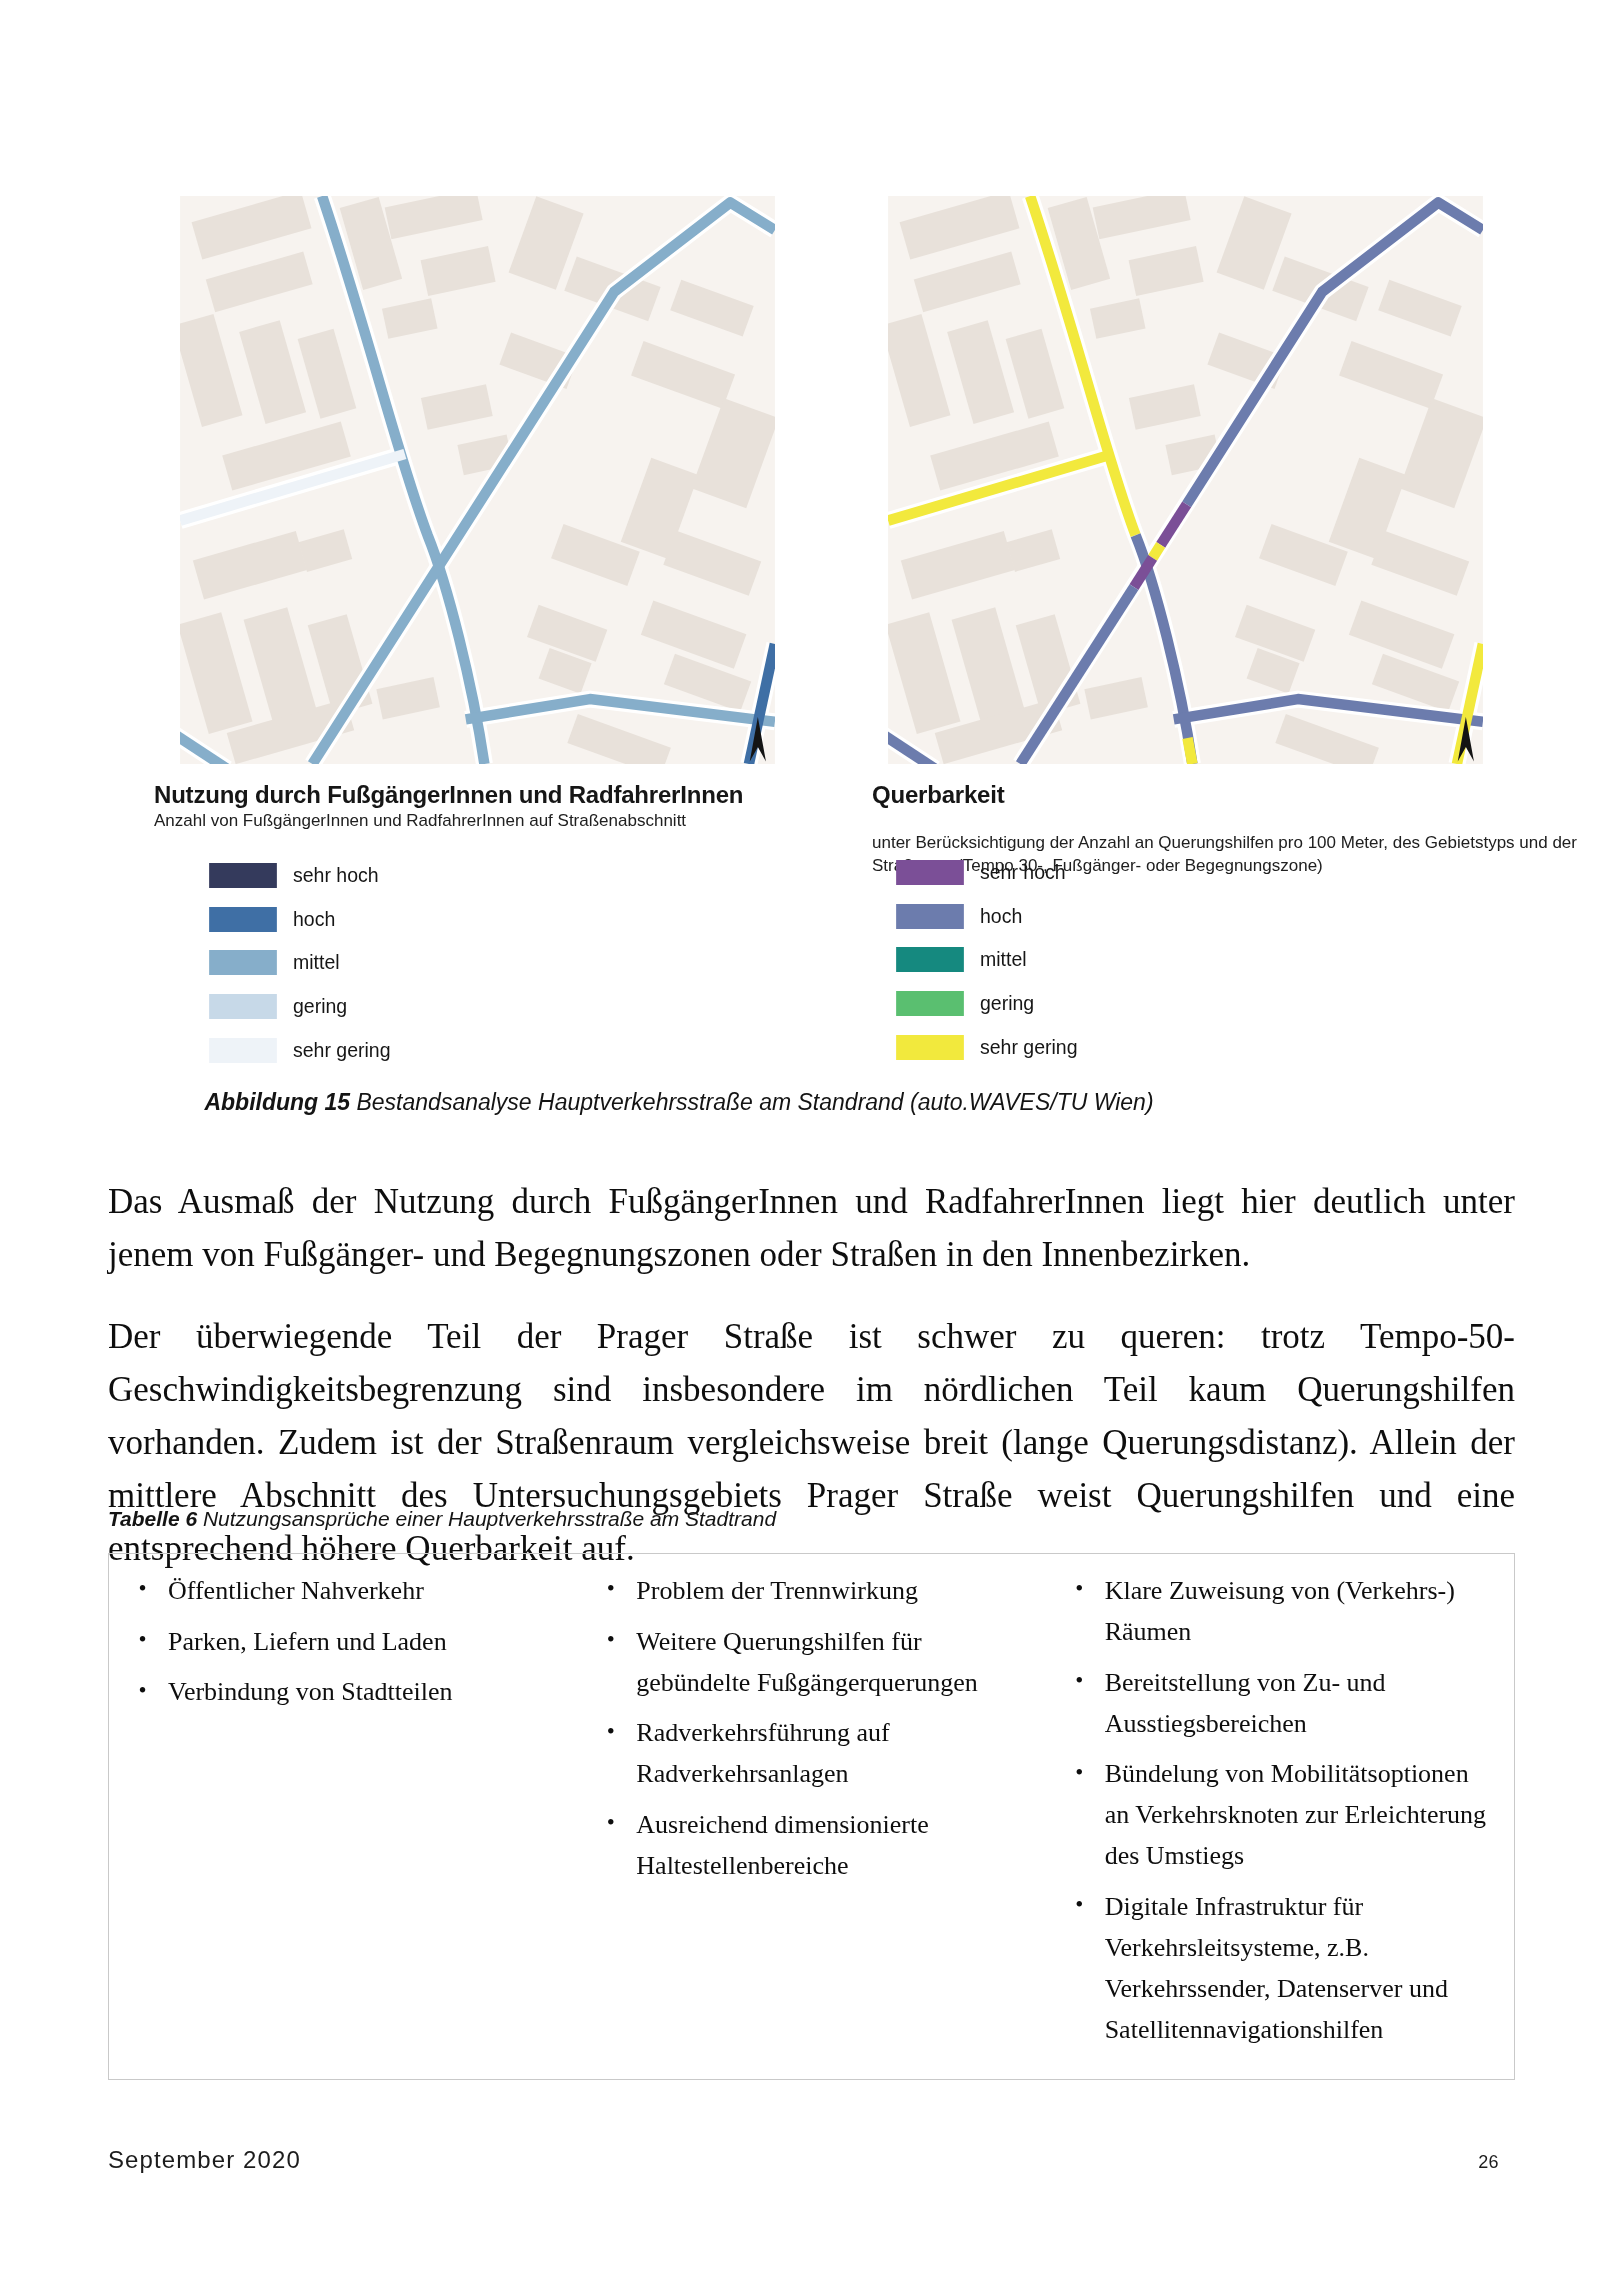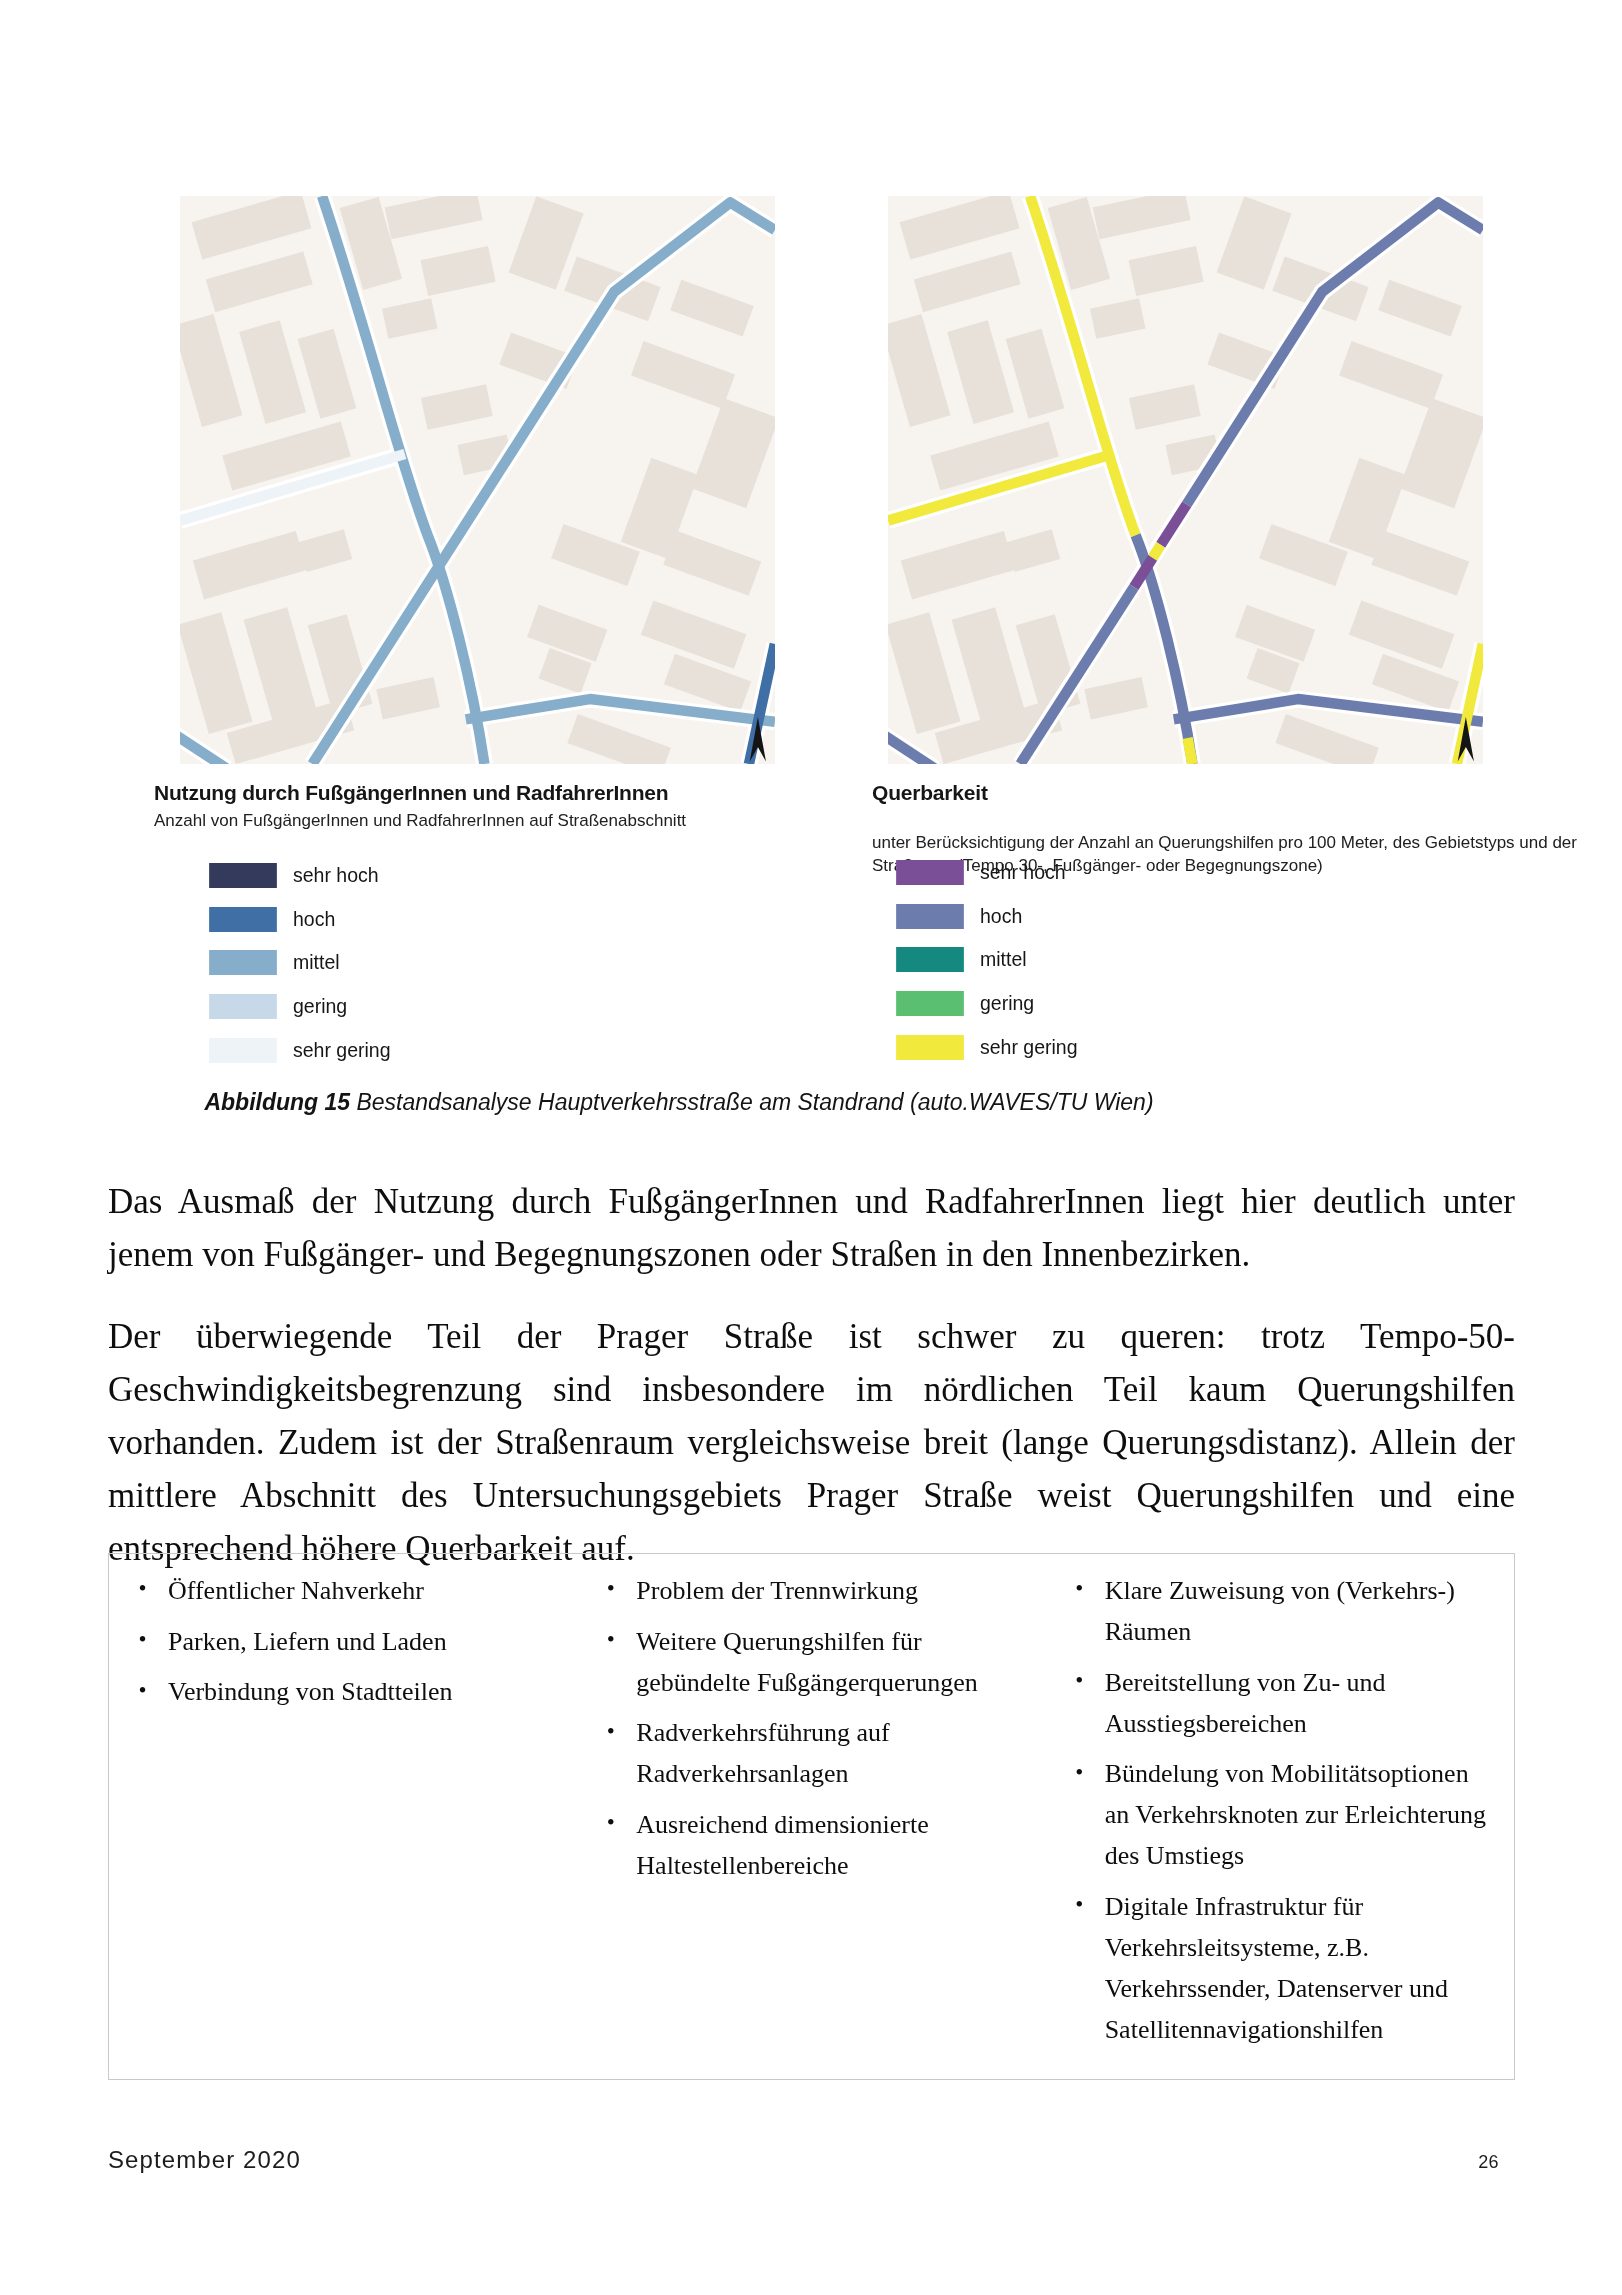--- a/index.html
+++ b/index.html
@@ -5,21 +5,21 @@
   html,body{margin:0;padding:0;background:#e0e0e0;}
   #page{position:relative;width:1622px;height:2295px;background:#ffffff;overflow:hidden;
         font-family:"Liberation Sans",sans-serif;}
   
   .mapbox{position:absolute;top:196px;width:595px;height:568px;}
   #map-left{left:180px;}
   #map-right{left:888px;}
   .casing path{fill:none;stroke-width:21;stroke-linejoin:round;}
   .roads path{fill:none;stroke-width:13;stroke-linejoin:round;}
   
-  .ltitle{position:absolute;font-weight:700;font-size:21px;line-height:1.25;color:#161616;letter-spacing:-0.2px;}
+  .ltitle{position:absolute;font-weight:700;font-size:24px;line-height:1.25;color:#161616;letter-spacing:-0.2px;}
   .lsub{position:absolute;font-size:17px;line-height:1.35;color:#202020;}
   .llist{position:absolute;}
   .lrow{display:flex;align-items:center;height:25px;margin-bottom:18.7px;}
   .sw{display:block;flex:0 0 68px;}
   .llab{margin-left:16px;font-size:19.5px;color:#161616;white-space:nowrap;}
   
   .figcap{position:absolute;top:1089px;left:0;width:1358px;text-align:center;
           font-style:italic;font-size:23px;color:#141414;}
   .figcap .cb{font-weight:700;}
   
@@ -210,20 +210,23 @@
     </div>
   </div>
 
   <div class="figcap">
     <span class="cb">Abbildung 15</span><span> Bestandsanalyse Hauptverkehrsstraße am Standrand (auto.WAVES/TU Wien)</span>
   </div>
 
   <p class="para" id="para1">Das Ausmaß der Nutzung durch FußgängerInnen und RadfahrerInnen liegt hier deutlich unter jenem von Fußgänger- und Begegnungszonen oder Straßen in den Innenbezirken.</p>
   <p class="para" id="para2">Der überwiegende Teil der Prager Straße ist schwer zu queren: trotz Tempo-50-Geschwindigkeitsbegrenzung sind insbesondere im nördlichen Teil kaum Querungshilfen vorhanden. Zudem ist der Straßenraum vergleichsweise breit (lange Querungsdistanz). Allein der mittlere Abschnitt des Untersuchungsgebiets Prager Straße weist Querungshilfen und eine entsprechend höhere Querbarkeit auf.</p>
 
+  <div class="tabcap">
+    <span class="cb">Tabelle 6</span><span> Nutzungsansprüche einer Hauptverkehrsstraße am Stadtrand</span>
+  </div>
 
   <div class="dtable">
     <div class="tbody">
       <div class="td">
         <ul>
           <li>Öffentlicher Nahverkehr</li>
           <li>Parken, Liefern und Laden</li>
           <li>Verbindung von Stadtteilen</li>
         </ul>
       </div>

